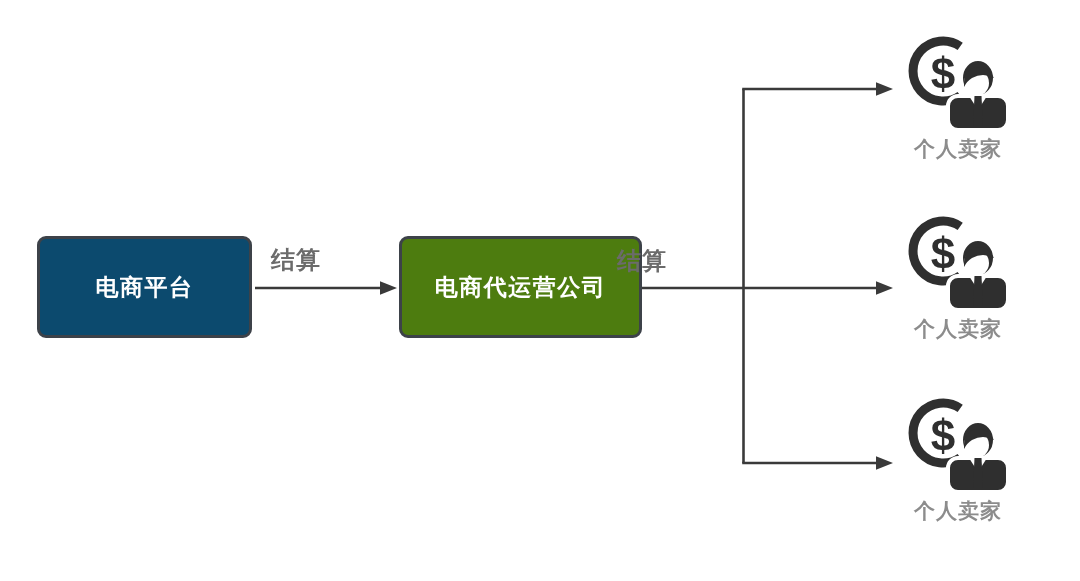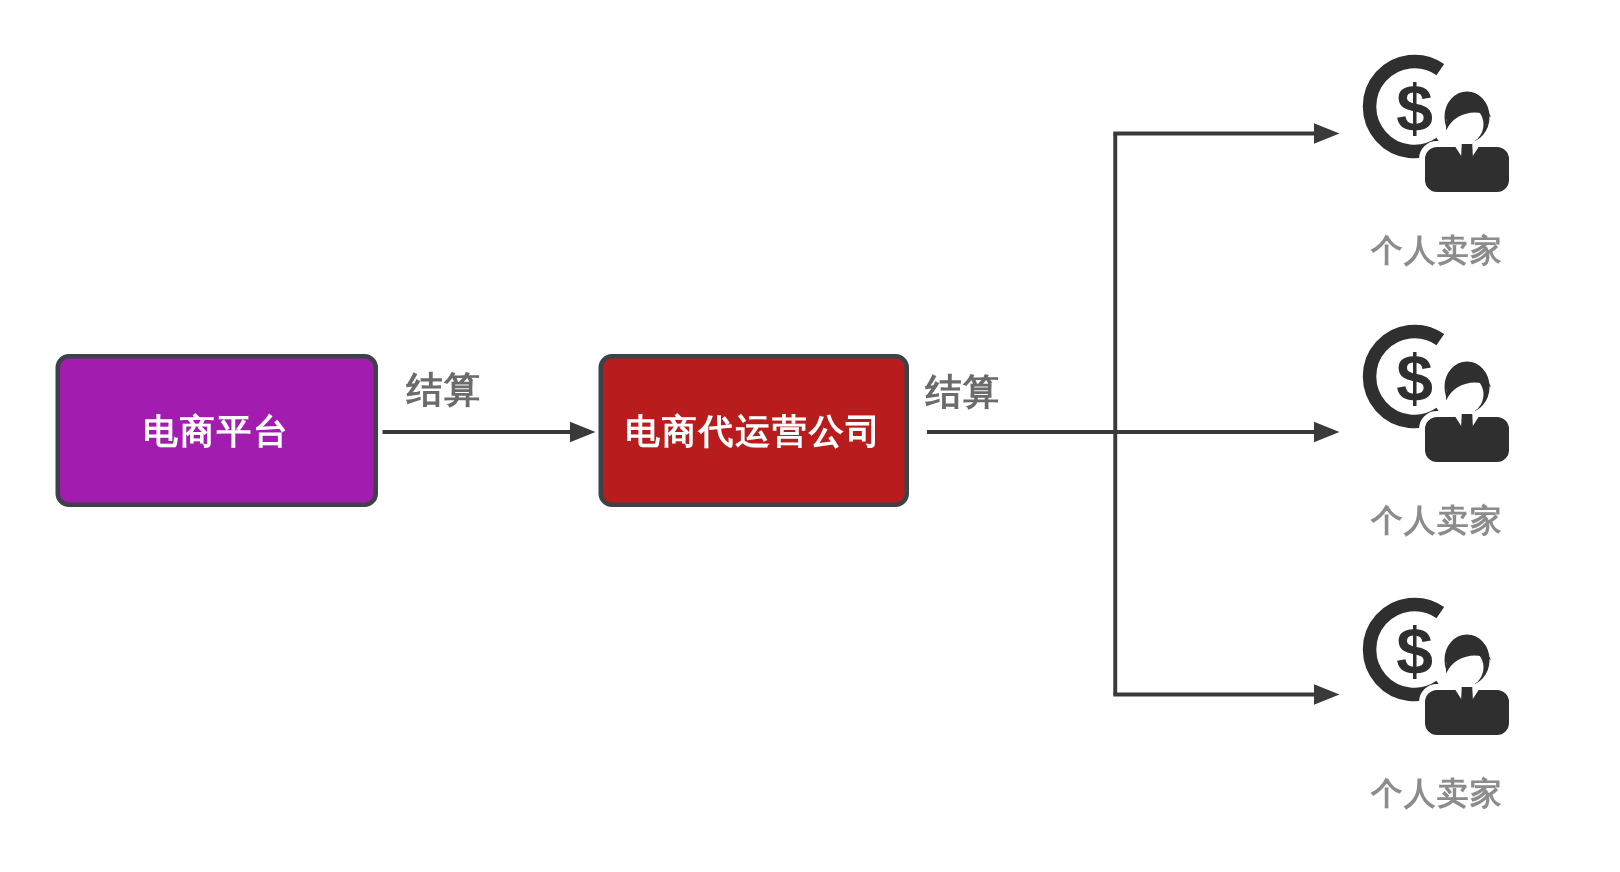--- a/index.html
+++ b/index.html
@@ -5,36 +5,36 @@
   html,body { margin:0; padding:0; background:#ffffff; }
   .canvas {
     position:relative; width:1080px; height:581px; background:#ffffff;
     font-family:"Liberation Sans", sans-serif; overflow:hidden;
   }
   .node {
     position:absolute; display:flex; align-items:center; justify-content:center;
     border:3px solid #3d4249; border-radius:9px; box-sizing:border-box;
     color:#ffffff; font-weight:bold; font-size:23px; letter-spacing:1.5px;
   }
-  .node-platform { left:37px; top:236px; width:215px; height:102px; background:#a21caf; }
-  .node-agency   { left:399px; top:236px; width:207px; height:102px; background:#b91c1c; }
+  .node-platform { left:37px; top:236px; width:215px; height:102px; background:#0c4a6e; }
+  .node-agency   { left:399px; top:236px; width:243px; height:102px; background:#4d7c0f; }
   .connectors { position:absolute; left:0; top:0; width:1080px; height:581px; }
   .edge-label {
     position:absolute; width:110px; text-align:left;
     font-size:24px; font-weight:bold; color:#6b6b6b; letter-spacing:1px;
   }
   .edge-label-1 { left:271px; top:244px; }
   .edge-label-2 { left:617px; top:245px; }
   .seller { position:absolute; width:110px; text-align:center; }
   .seller-1 { left:903px; top:33px; }
   .seller-2 { left:903px; top:213px; }
   .seller-3 { left:903px; top:395px; }
   .seller svg { display:block; margin:0 auto; }
   .seller-label {
-    margin-top:20px; font-size:21px; font-weight:bold;
+    margin-top:2px; font-size:21px; font-weight:bold;
     color:#8c8c8c; letter-spacing:1px;
   }
 </style>
 </head>
 <body>
 
 <div class="canvas">
 
   <svg class="connectors" width="1080" height="581" viewBox="0 0 1080 581">
 

